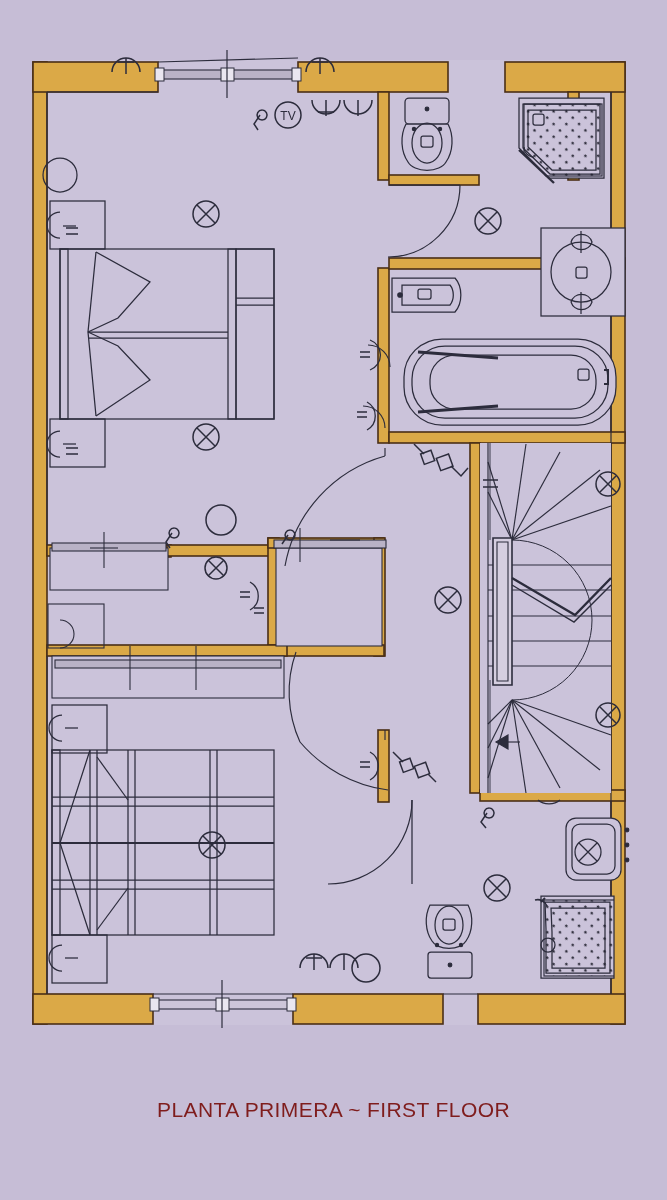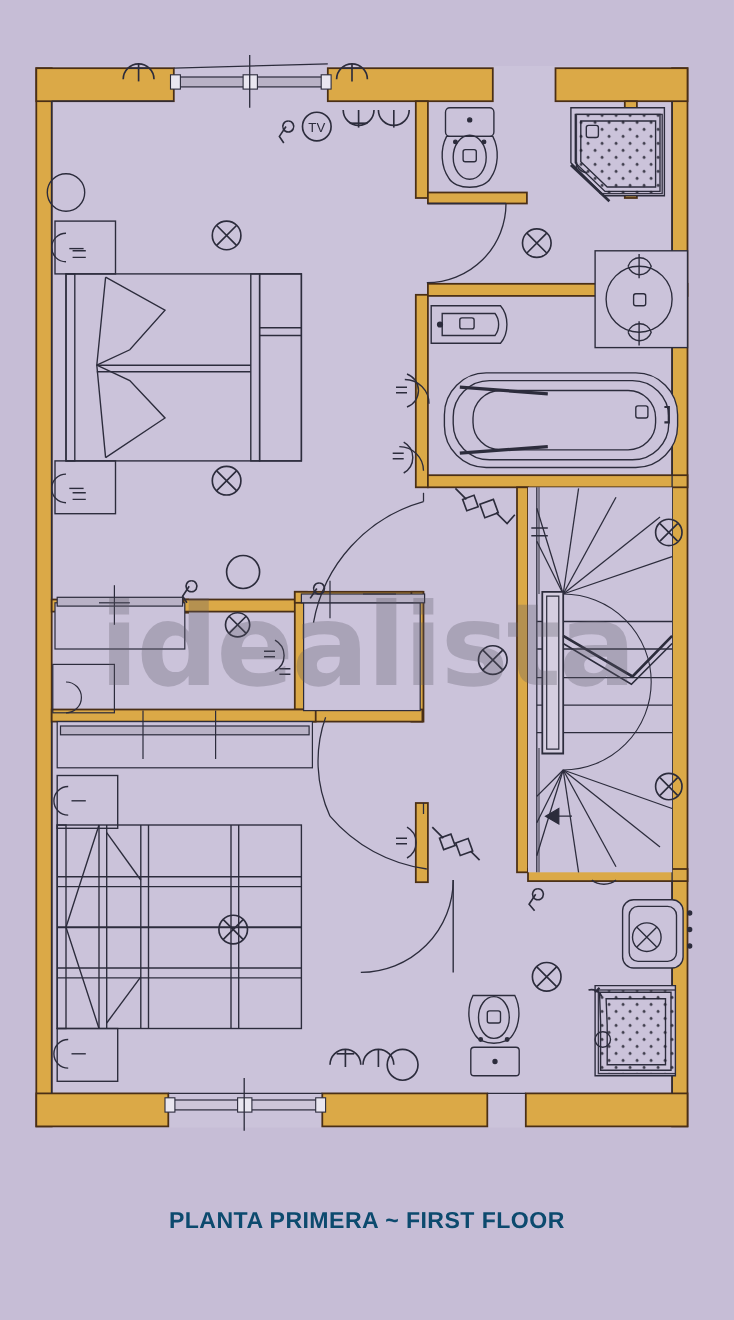--- a/index.html
+++ b/index.html
@@ -7,22 +7,22 @@
     width:667px;height:1200px;overflow:hidden;
     background:#c6bdd6;
     font-family:"Liberation Sans", sans-serif;
     position:relative;
   }
   #stage{position:absolute;inset:0;}
   svg#plan{position:absolute;left:0;top:0;width:667px;height:1200px;display:block;}
   #caption{
     position:absolute;left:0;top:1098px;width:667px;
     text-align:center;
-    font-size:21px;font-weight:bold;letter-spacing:.4px;
-    color:#0c4a6e;
+    font-size:21px;font-weight:normal;letter-spacing:.4px;
+    color:#7f1d1d;
     font-family:"Liberation Sans", sans-serif;
   }
   .wm{
     position:absolute;left:0;top:535px;width:667px;
     text-align:center;
     font-size:104px;font-weight:bold;
     color:rgba(92,88,104,0.30);
     letter-spacing:-2px;
     font-family:"DejaVu Sans", sans-serif;
     pointer-events:none;
@@ -506,17 +506,16 @@
       </g>
 
       <g stroke-width="1" opacity=".9">
         <path d="M490,443 L490,540"></path>
         <path d="M490,680 L490,793"></path>
       </g>
     </g>
 
   </svg>
 
-  <div class="wm">idealista</div>
 
   <div id="caption">PLANTA PRIMERA ~ FIRST FLOOR</div>
 
 </div>
 
 </body></html>

